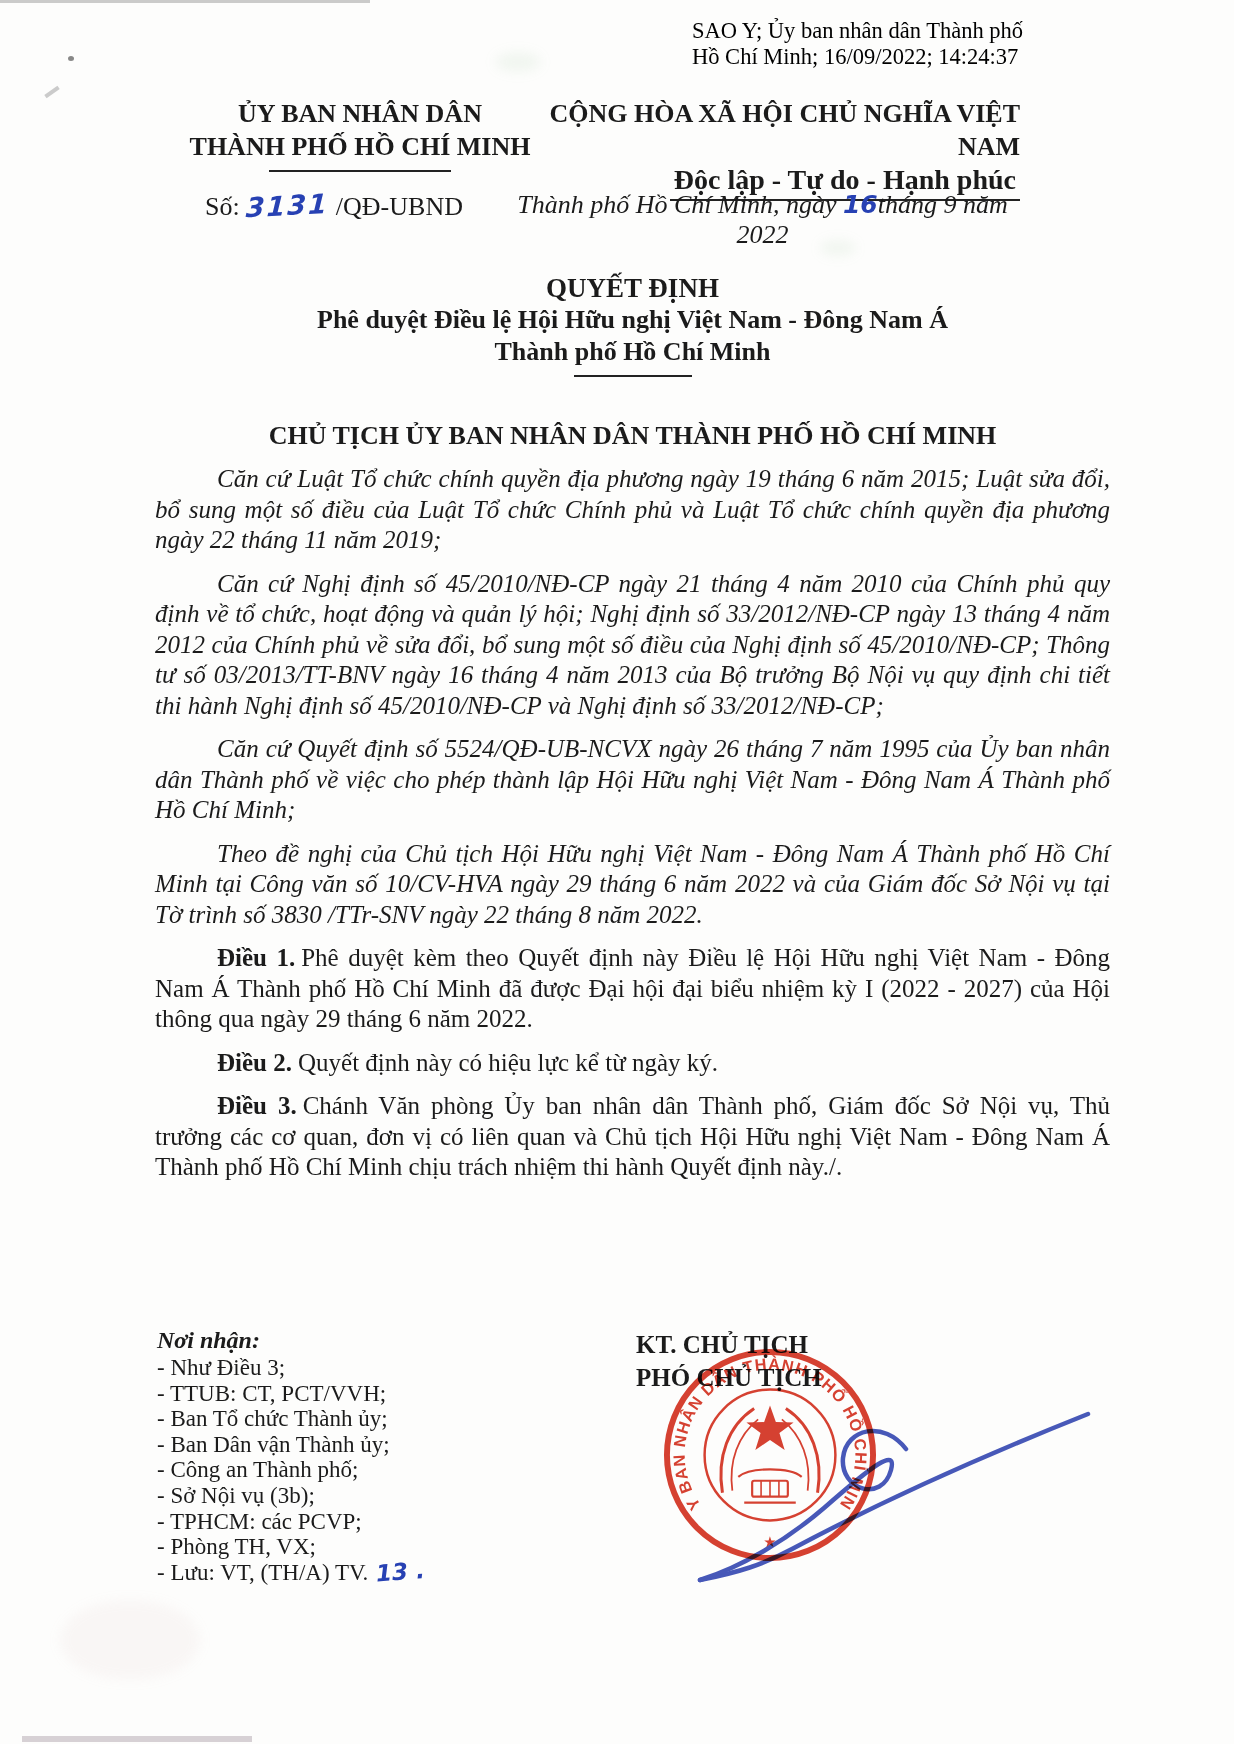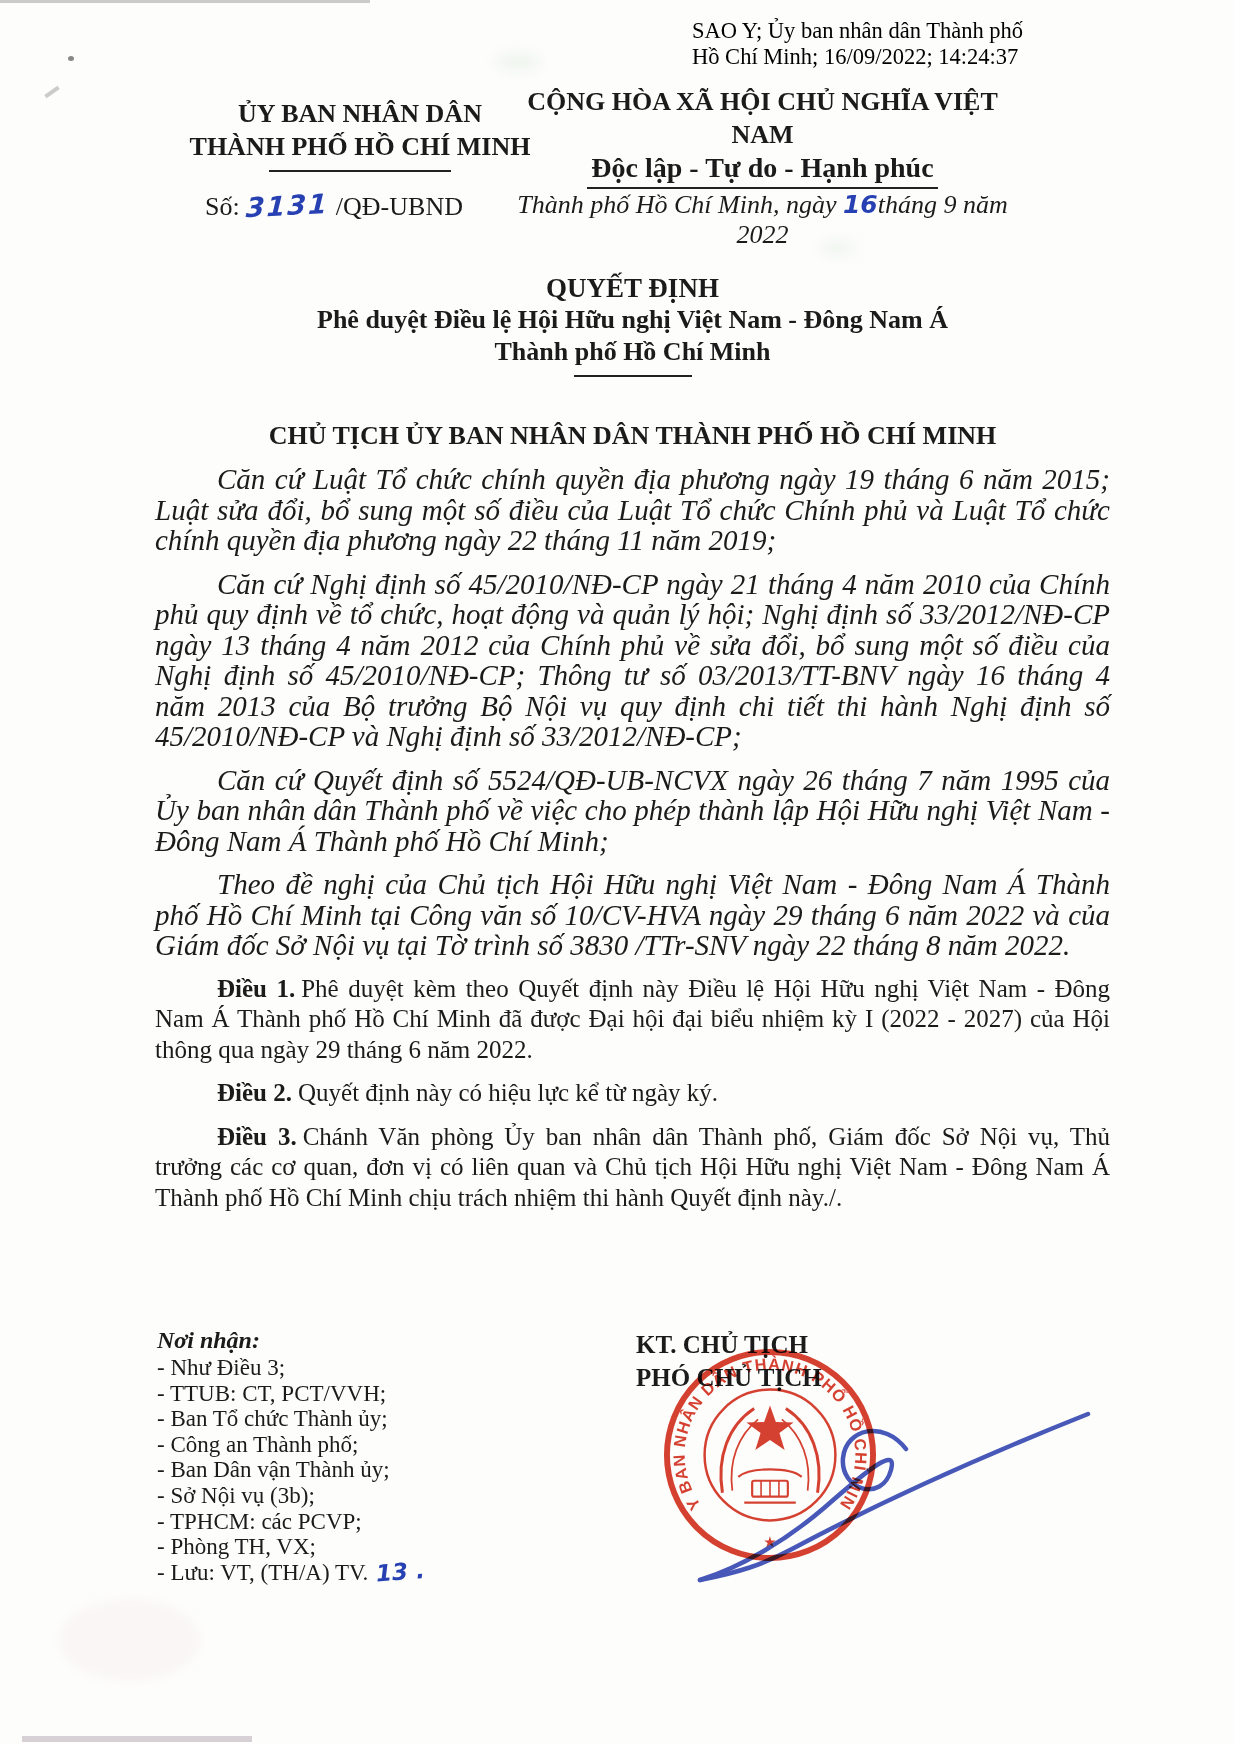--- a/index.html
+++ b/index.html
@@ -17,31 +17,31 @@
   
   .copy-stamp{position:absolute;left:692px;top:18px;font-size:22.5px;line-height:26px;color:#000000;}
   
   .hdr-left{position:absolute;left:160px;top:97px;width:400px;text-align:center;}
   .hdr-left .l1{font-size:26px;font-weight:bold;line-height:33px;}
   .hdr-left .l2{font-size:26px;font-weight:bold;line-height:33px;}
   .hdr-rule{width:182px;border-bottom:2px solid #222;margin:7px auto 0;}
   .doc-number{position:absolute;left:205px;top:190px;font-size:26px;}
   .hand{color:#2741b3;font-family:"DejaVu Sans",sans-serif;font-weight:bold;font-style:italic;}
   .hand-num{display:inline-block;font-size:27px;letter-spacing:2px;transform:rotate(-3deg) skewX(-6deg);}
-  .hdr-right{position:absolute;left:505px;top:85px;width:515px;text-align:center;}
+  .hdr-right{position:absolute;left:505px;top:97px;width:515px;text-align:right;}
   .hdr-right .l1{font-size:26px;font-weight:bold;line-height:33px;}
   .hdr-right .l2{font-size:28px;font-weight:bold;display:inline-block;padding:0 4px 3px;border-bottom:2px solid #222;margin-top:1px;}
   .dateline{position:absolute;left:505px;top:190px;width:515px;text-align:center;font-size:26px;font-style:italic;}
   
   .main{position:absolute;left:155px;top:272px;width:955px;}
   .title1{font-size:27px;font-weight:bold;text-align:center;line-height:32px;}
   .title2{font-size:26px;font-weight:bold;text-align:center;line-height:32px;}
   .title-rule{width:118px;border-bottom:2px solid #222;margin:7px auto 0;}
   .authority{font-size:26px;font-weight:bold;text-align:center;margin-top:44px;}
-  p.pre{font-size:29px;font-style:italic;line-height:30.5px;text-align:justify;text-indent:62px;margin:13px 0 0;}
+  p.pre{font-size:25px;font-style:italic;line-height:30.5px;text-align:justify;text-indent:62px;margin:13px 0 0;}
   .decision-h{font-size:26px;font-weight:bold;text-align:center;margin-top:18px;}
   p.art{font-size:25px;line-height:30.5px;text-align:justify;text-indent:62px;margin:13px 0 0;}
   p.art b{margin-right:6px;}
   
   .recipients{position:absolute;left:157px;top:1326px;width:430px;}
   .recipients .rlabel{font-size:24px;font-weight:bold;font-style:italic;line-height:29px;}
   .recipients .ritem{font-size:23px;line-height:25.6px;}
   .hand-small{display:inline-block;font-size:23px;transform:rotate(-4deg);padding-left:8px;}
   .sign-block{position:absolute;left:636px;top:1328px;width:430px;text-align:left;z-index:1;}
   .sign-block .s1{font-size:25px;font-weight:bold;line-height:33px;}
@@ -105,22 +105,22 @@
     <p class="art"><b>Điều 1.</b><span>Phê duyệt kèm theo Quyết định này Điều lệ Hội Hữu nghị Việt Nam - Đông Nam Á Thành phố Hồ Chí Minh đã được Đại hội đại biểu nhiệm kỳ I (2022 - 2027) của Hội thông qua ngày 29 tháng 6 năm 2022.</span></p>
     <p class="art"><b>Điều 2.</b><span>Quyết định này có hiệu lực kể từ ngày ký.</span></p>
     <p class="art"><b>Điều 3.</b><span>Chánh Văn phòng Ủy ban nhân dân Thành phố, Giám đốc Sở Nội vụ, Thủ trưởng các cơ quan, đơn vị có liên quan và Chủ tịch Hội Hữu nghị Việt Nam - Đông Nam Á Thành phố Hồ Chí Minh chịu trách nhiệm thi hành Quyết định này./.</span></p>
   </div>
 
   <div class="recipients">
     <div class="rlabel">Nơi nhận:</div>
     <div class="ritem">- Như Điều 3;</div>
     <div class="ritem">- TTUB: CT, PCT/VVH;</div>
     <div class="ritem">- Ban Tổ chức Thành ủy;</div>
+    <div class="ritem">- Ban Dân vận Thành ủy;</div>
     <div class="ritem">- Công an Thành phố;</div>
-    <div class="ritem">- Ban Dân vận Thành ủy;</div>
     <div class="ritem">- Sở Nội vụ (3b);</div>
     <div class="ritem">- TPHCM: các PCVP;</div>
     <div class="ritem">- Phòng TH, VX;</div>
     <div class="ritem"><span>- Lưu: VT, (TH/A)  TV.</span><span class="hand hand-small">13 .</span></div>
   </div>
 
   <div class="sign-block">
     <div class="s1">KT. CHỦ TỊCH</div>
     <div class="s2">PHÓ CHỦ TỊCH</div>
   </div>

